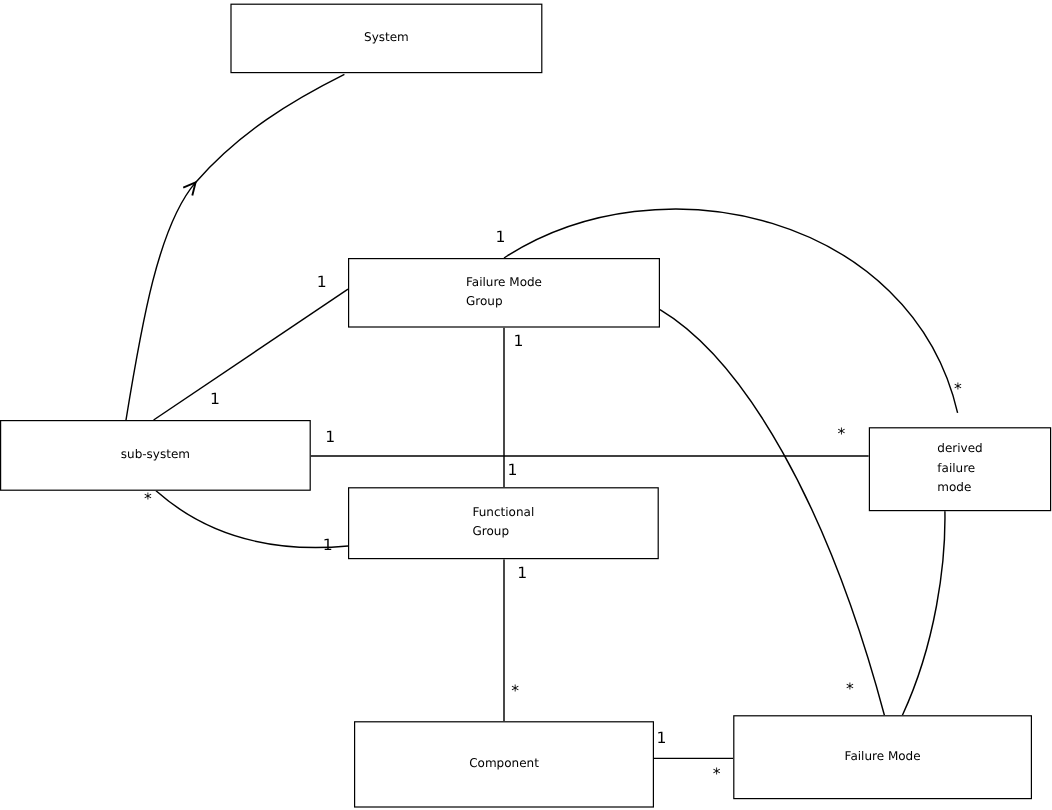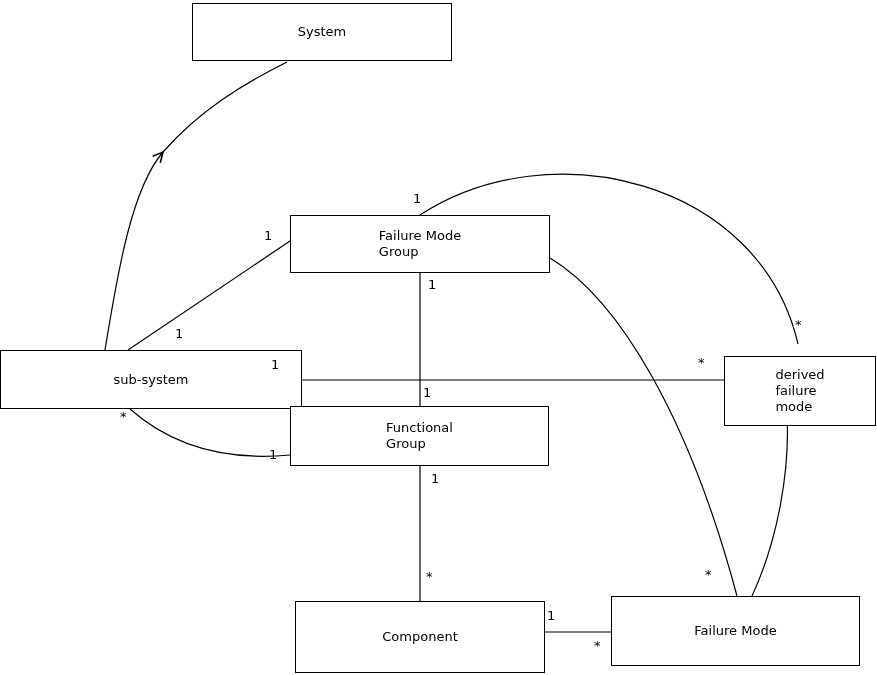--- a/index.html
+++ b/index.html
@@ -29,21 +29,21 @@
     stroke: #000000;
     stroke-width: 1.6px;
   }
   .node {
     position: absolute;
     background: #ffffff;
     border: 1.5px solid #000000;
     display: flex;
     align-items: center;
     justify-content: center;
-    font-size: 13px;
+    font-size: 10px;
     line-height: 16px;
   }
   .node .lbl {
     white-space: pre-line;
     text-align: left;
   }
   .node.center .lbl {
     text-align: center;
   }
   .mult {
@@ -88,21 +88,21 @@
 
   <div class="node center" style="left:192px; top:3px; width:260px; height:58px;">
     <span class="lbl">System</span>
   </div>
 
   <div class="node" style="left:290px; top:215px; width:260px; height:58px;">
     <span class="lbl">Failure Mode
 Group</span>
   </div>
 
-  <div class="node center" style="left:0px; top:350px; width:302px; height:59px;">
+  <div class="node center" style="left:0px; top:350px; width:259px; height:59px;">
     <span class="lbl">sub-system</span>
   </div>
 
   <div class="node" style="left:724px; top:356px; width:152px; height:70px;">
     <span class="lbl">derived
 failure
 mode</span>
   </div>
 
   <div class="node" style="left:290px; top:406px; width:259px; height:60px;align-items:center;">

